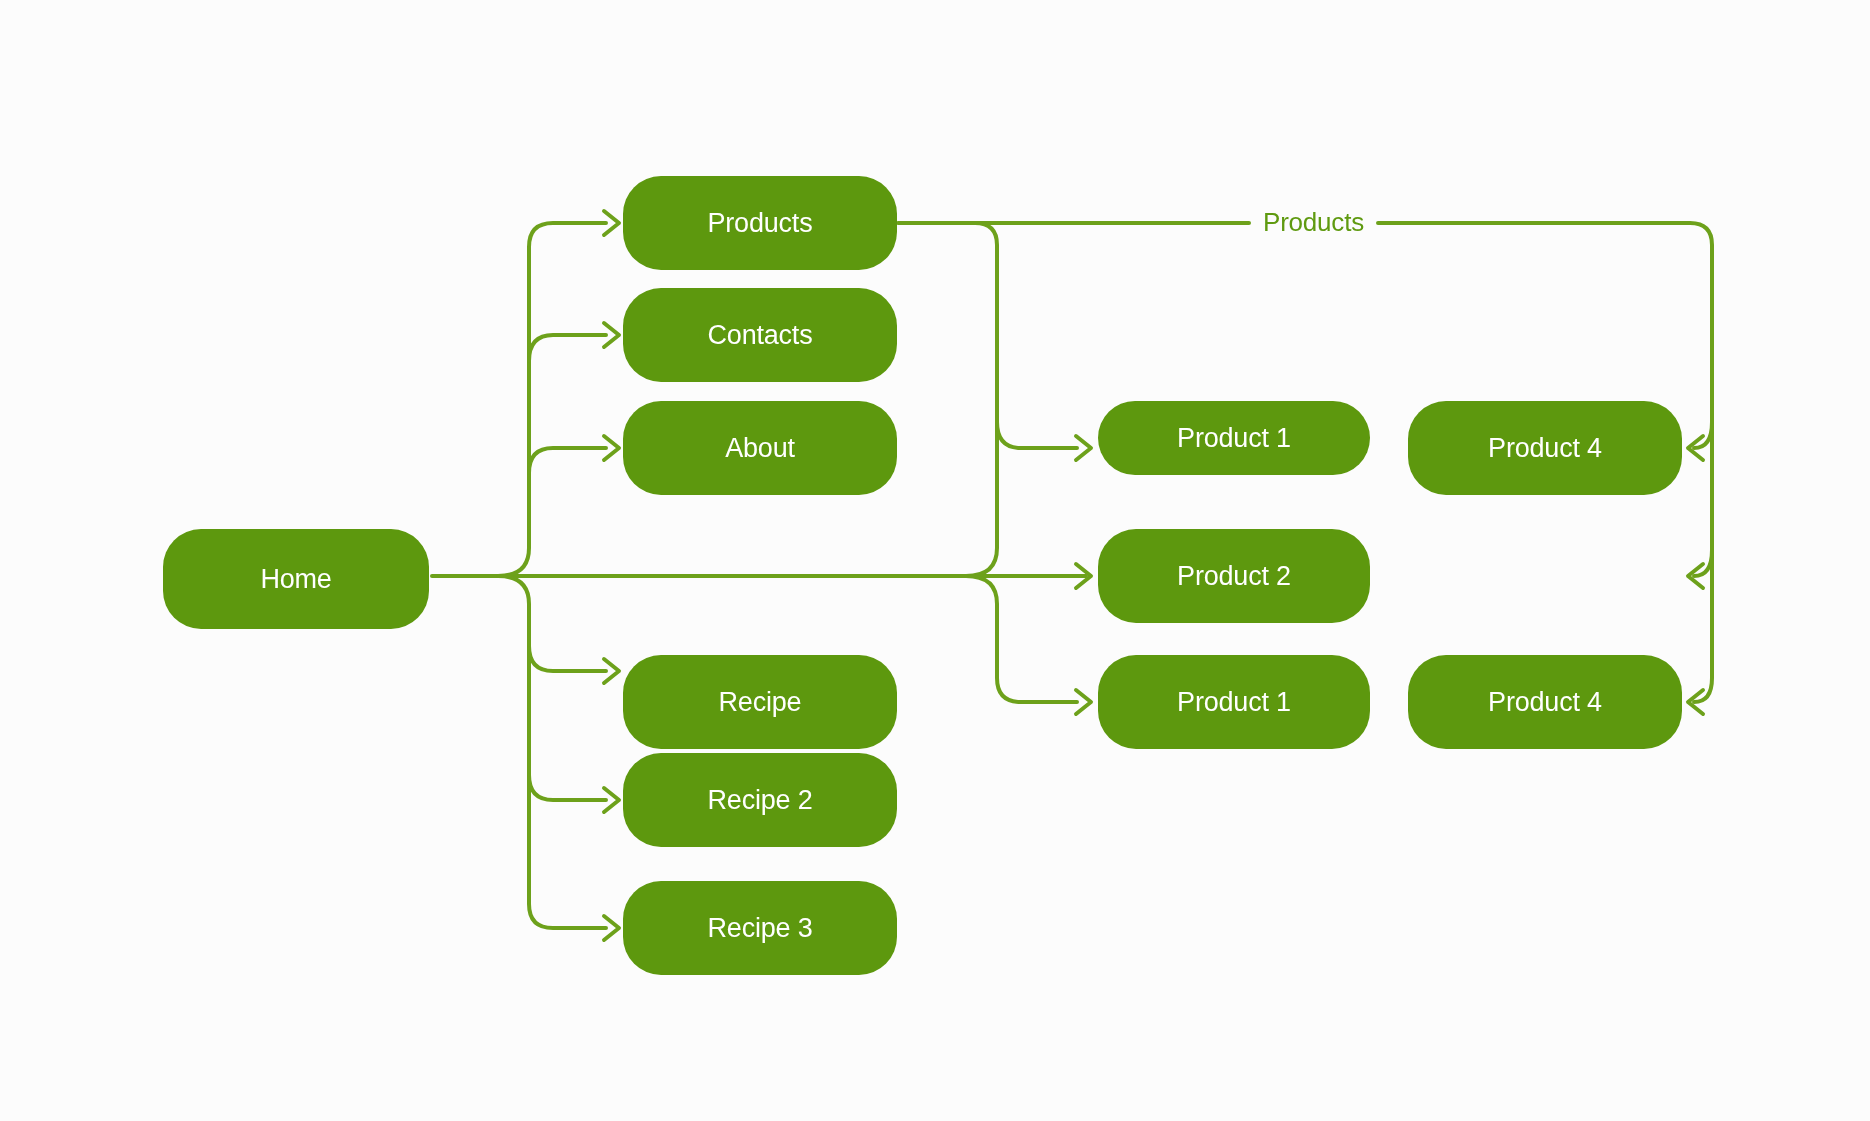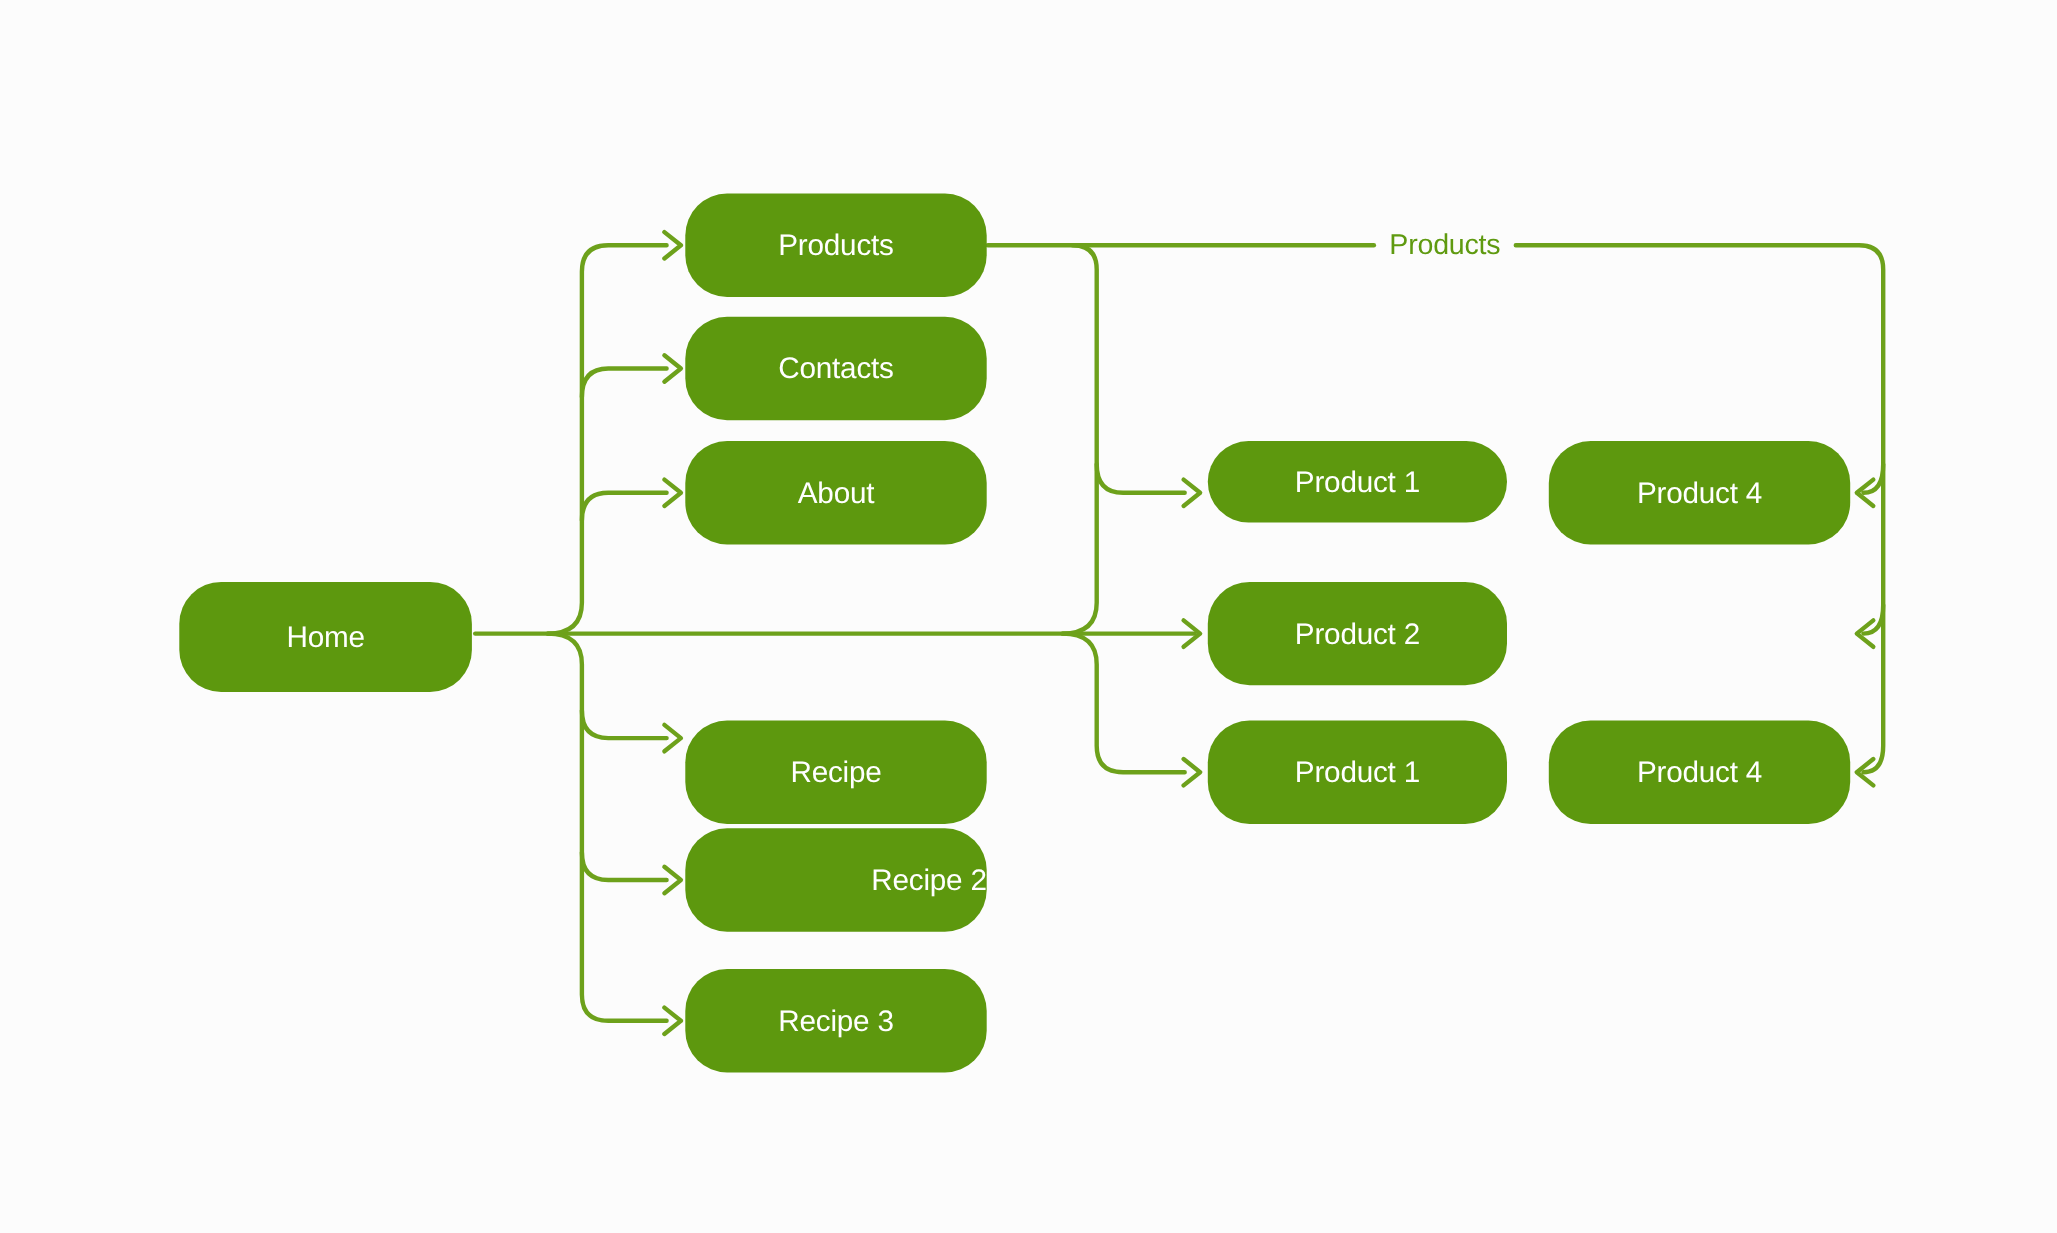--- a/index.html
+++ b/index.html
@@ -128,21 +128,21 @@
   </div>
 
   <div class="node" style="left:623px; top:401px; width:274px; height:94px;">
     <span class="node-label">About</span>
   </div>
 
   <div class="node" style="left:623px; top:624px; width:274px; height:94px;margin-top:31px;">
     <span class="node-label">Recipe</span>
   </div>
 
-  <div class="node" style="left:623px; top:753px; width:274px; height:94px;justify-content:flex-end;">
+  <div class="node" style="left:623px; top:753px; width:274px; height:94px;">
     <span class="node-label">Recipe 2</span>
   </div>
 
   <div class="node" style="left:623px; top:881px; width:274px; height:94px;text-align:right;">
     <span class="node-label">Recipe 3</span>
   </div>
 
   <div class="node" style="left:1098px; top:401px; width:272px; height:74px;">
     <span class="node-label">Product 1</span>
   </div>

